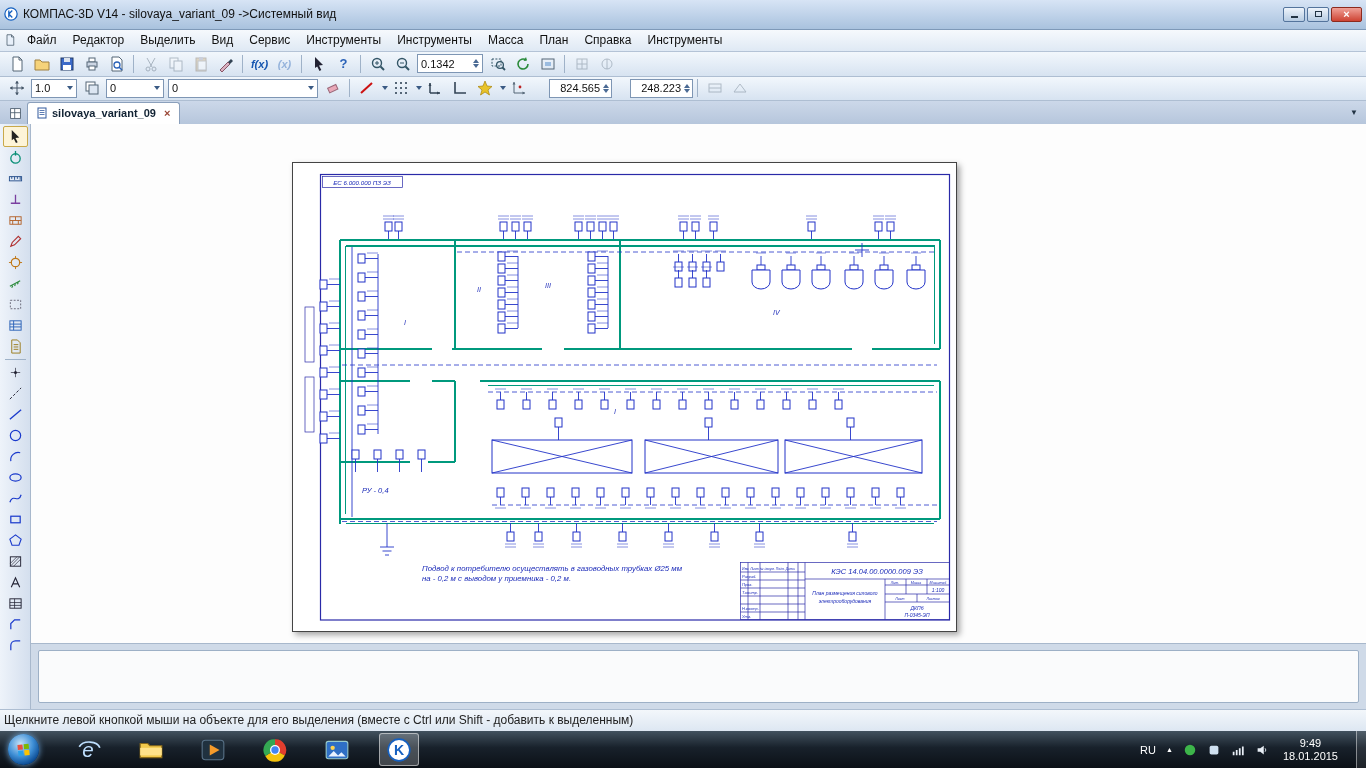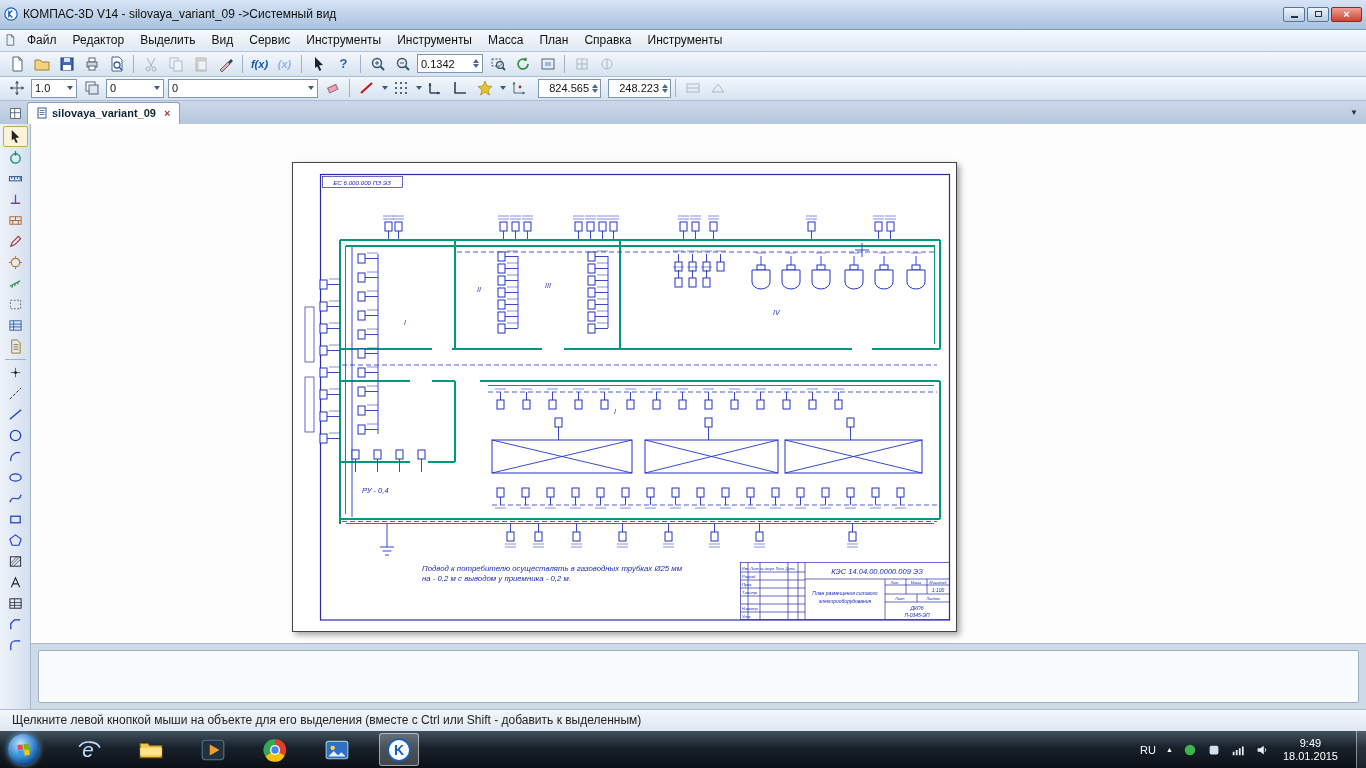--- a/index.html
+++ b/index.html
@@ -26,21 +26,21 @@
 .vsep{width:1px;height:18px;background:#9fb2c8;margin:0 4px;flex:none}
 .txtbtn{font-size:11px;font-style:italic;font-weight:bold;color:#1656b0}
 .combo{height:19px;background:#fff;border:1px solid #7e96b4;display:flex;align-items:center;font-size:11px;padding:0 3px;color:#111;margin:0 2px;flex:none}
 .w46{width:46px}.w58{width:58px}.w66{width:66px}.w150{width:150px}
 .combo .cval{flex:1;text-align:left}
 .da{width:0;height:0;border-left:3px solid transparent;border-right:3px solid transparent;border-top:4px solid #3a5a84;margin-left:3px;flex:none}
 .spin{display:flex;flex-direction:column;gap:1px;margin-left:3px;flex:none}
 .spin b{display:block;width:0;height:0;border-left:3px solid transparent;border-right:3px solid transparent}
 .spin b.up{border-bottom:4px solid #4a6a94}
 .spin b.dn{border-top:4px solid #4a6a94}
-.coordf{display:flex;align-items:center;border:1px solid #7e96b4;background:#fff;height:19px;margin-left:7px;padding:0 2px;flex:none}
+.coordf{display:flex;align-items:center;border:1px solid #7e96b4;background:#fff;height:19px;margin-left:18px;padding:0 2px;flex:none}
 .coordf input{width:48px;border:none;outline:none;font-size:11px;text-align:right;font-family:inherit;color:#111;background:transparent}
 
 .tabbar{height:25px;background:linear-gradient(#ccd8e9,#b6c6dc);display:flex;align-items:flex-end;padding-left:3px}
 .tabicon{width:24px;height:21px;display:flex;align-items:center;justify-content:center}
 .tab{height:22px;display:flex;align-items:center;gap:5px;padding:0 9px;font-size:11px;border:1px solid #8ba0bc;border-bottom:none;border-radius:3px 3px 0 0;background:linear-gradient(#e4ecf7,#c6d5ea);margin-right:1px;color:#123;white-space:nowrap}
 .tab.active{background:#fff;font-weight:bold}
 .tabx{color:#943;font-weight:bold;font-size:11px;margin-left:3px}
 .tabarrow{margin-left:auto;align-self:center;padding:0 8px;font-size:8px;color:#234}
 
 .main{display:flex;height:585px}
@@ -48,21 +48,21 @@
 .lbtn{width:25px;height:21px;display:flex;align-items:center;justify-content:center;flex:none}
 .lbtn svg{width:15px;height:15px}
 .lbtn.active{background:#fdf4d8;border:1px solid #c9a94a;border-radius:2px}
 .lsep{width:21px;height:1px;background:#9fb2c8;margin:2px 0;flex:none}
 .rightcol{flex:1;display:flex;flex-direction:column;min-width:0}
 .canvas{height:519px;background:#fdfdfd;position:relative;overflow:hidden}
 .sheet{position:absolute;left:261px;top:38px;background:#fff;box-shadow:3px 3px 6px rgba(0,0,0,.35)}
 .propbar{height:66px;background:#cfdae8;border-top:1px solid #a8b8cc;padding:6px 7px}
 .propinner{height:100%;background:#fafbfc;border:1px solid #9db0c6;border-radius:2px}
 
-.status{height:24px;background:linear-gradient(#f3f7fb,#dde7f2);border-top:1px solid #aebed2;display:flex;align-items:center;font-size:12px;color:#222;padding-left:12px}
+.status{height:24px;background:linear-gradient(#f3f7fb,#dde7f2);border-top:1px solid #aebed2;display:flex;align-items:center;font-size:12px;color:#222;padding-left:4px}
 
 .taskbar{height:37px;background:linear-gradient(#42525f,#18212b 45%,#0b1016);display:flex;align-items:center;color:#fff}
 .orb{width:31px;height:31px;border-radius:50%;margin:0 16px 0 8px;background:radial-gradient(circle at 40% 32%,#c4e2f8,#3f8fd6 45%,#0c4c94 75%,#063466);display:flex;align-items:center;justify-content:center;box-shadow:0 0 6px rgba(130,195,255,.8);flex:none}
 .ticon{width:40px;height:33px;display:flex;align-items:center;justify-content:center;margin-right:22px;border-radius:3px;flex:none}
 .ticon svg{width:26px;height:26px}
 .ticon.active{background:rgba(255,255,255,.22);border:1px solid rgba(255,255,255,.5)}
 .tray{margin-left:auto;display:flex;align-items:center;gap:10px;font-size:11px}
 .tray svg{width:14px;height:14px}
 .clock{text-align:center;font-size:11px;line-height:13px;padding:0 4px}
 .showdesk{width:10px;height:37px;border-left:1px solid rgba(255,255,255,.45);background:rgba(255,255,255,.08);margin-left:4px}

